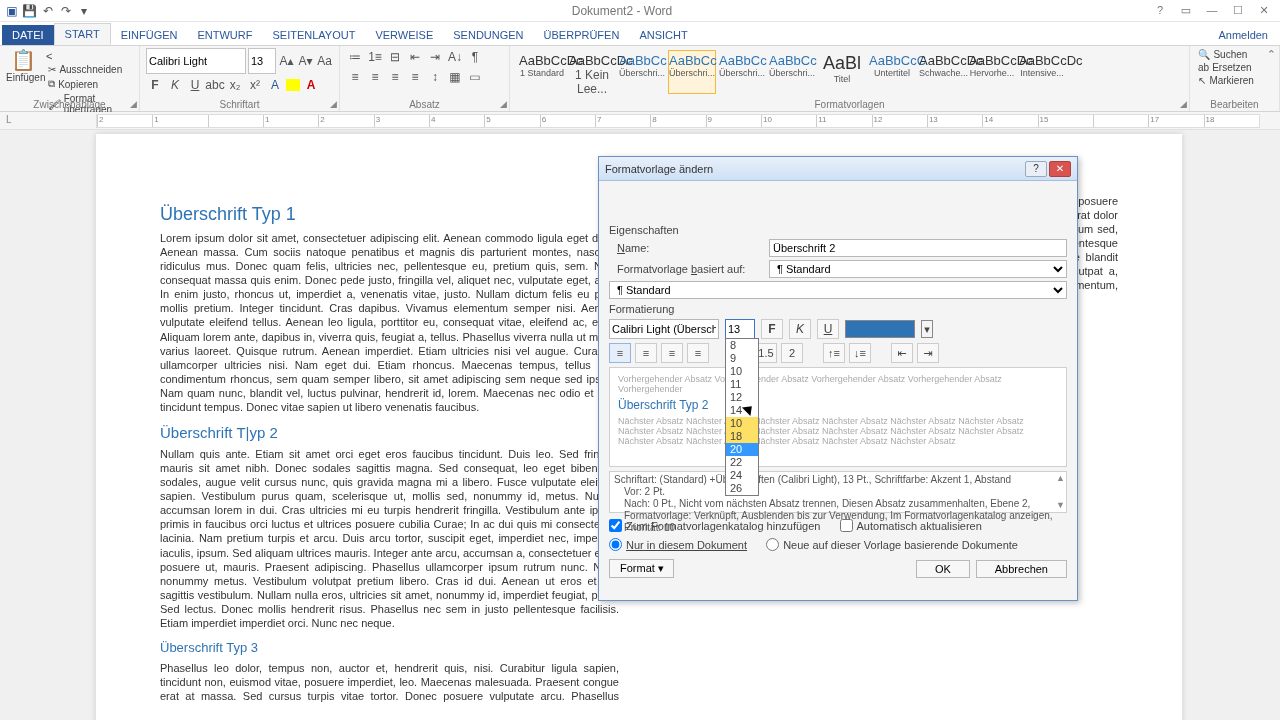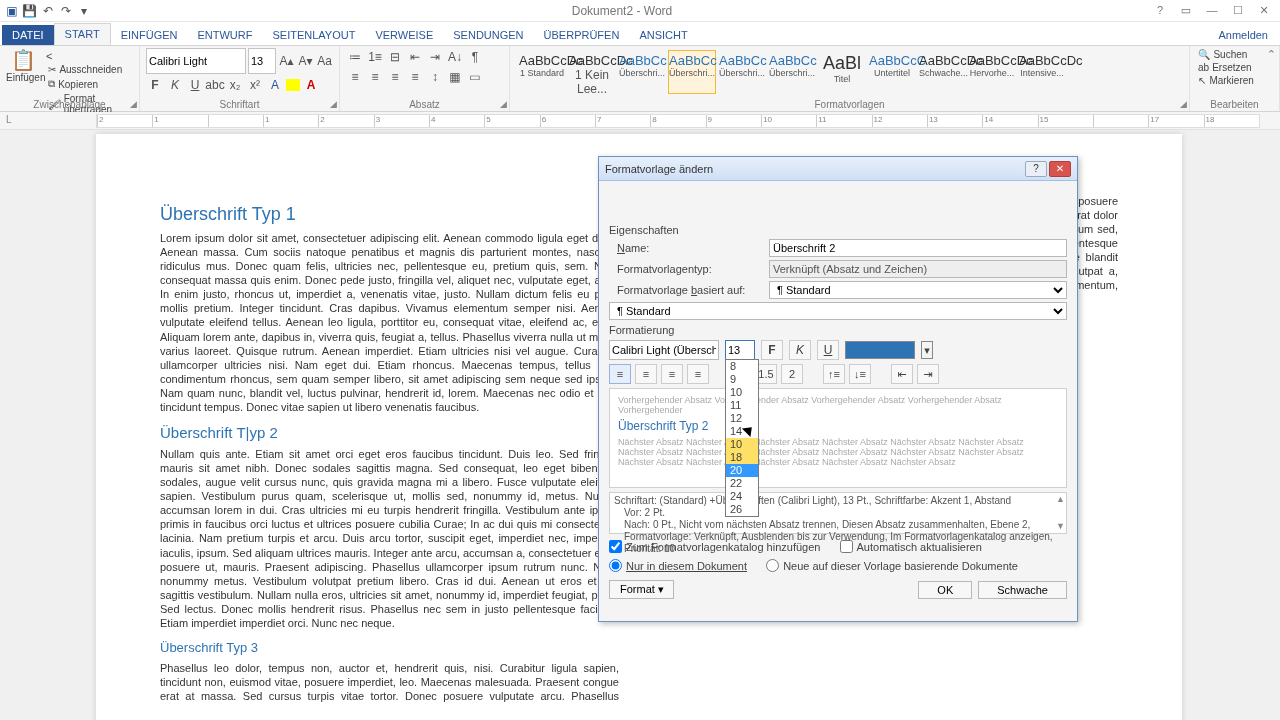--- a/index.html
+++ b/index.html
@@ -294,24 +294,20 @@
       <span class="close">✕</span>
     </div>
   </div>
   <div class="body">
     <div class="sect">Eigenschaften</div>
     <div class="row">
       <label><span class="u">N</span>ame:</label>
       <div class="field"><input type="text" value="Überschrift 2" style=""></div>
     </div>
     <div class="row">
-      <label>Formatvorlagentyp:</label>
-      <div class="field"><input type="text" disabled="" style="background: rgb(238, 238, 238);" value="Verknüpft (Absatz und Zeichen)"></div>
-    </div>
-    <div class="row">
       <label>Formatvorlage <span class="u">b</span>asiert auf:</label>
       <div class="field"><select><option>¶  Standard</option></select></div>
     </div>
     <div class="row">
       <div class="field"><select><option>¶  Standard</option></select></div>
     </div>
 
     <div class="sect">Formatierung</div>
     <div class="fmt-row">
       <input class="combo" style="width: 110px;" value="Calibri Light (Überschri">
@@ -388,16 +384,16 @@
       <label>
           <input type="radio" name="sc" style="">
           <span>Neue auf dieser Vorlage basierende Dokumente</span>
         </label>
     </div>
 
     <div class="footer">
       <button class="fmtbtn">Format ▾</button>
       <div class="spacer"></div>
       <button class="okc">OK</button>
-      <button class="okc">Schwache</button>
+      <button class="okc">Abbrechen</button>
     </div>
   </div>
 </div>
 
 </body></html>

